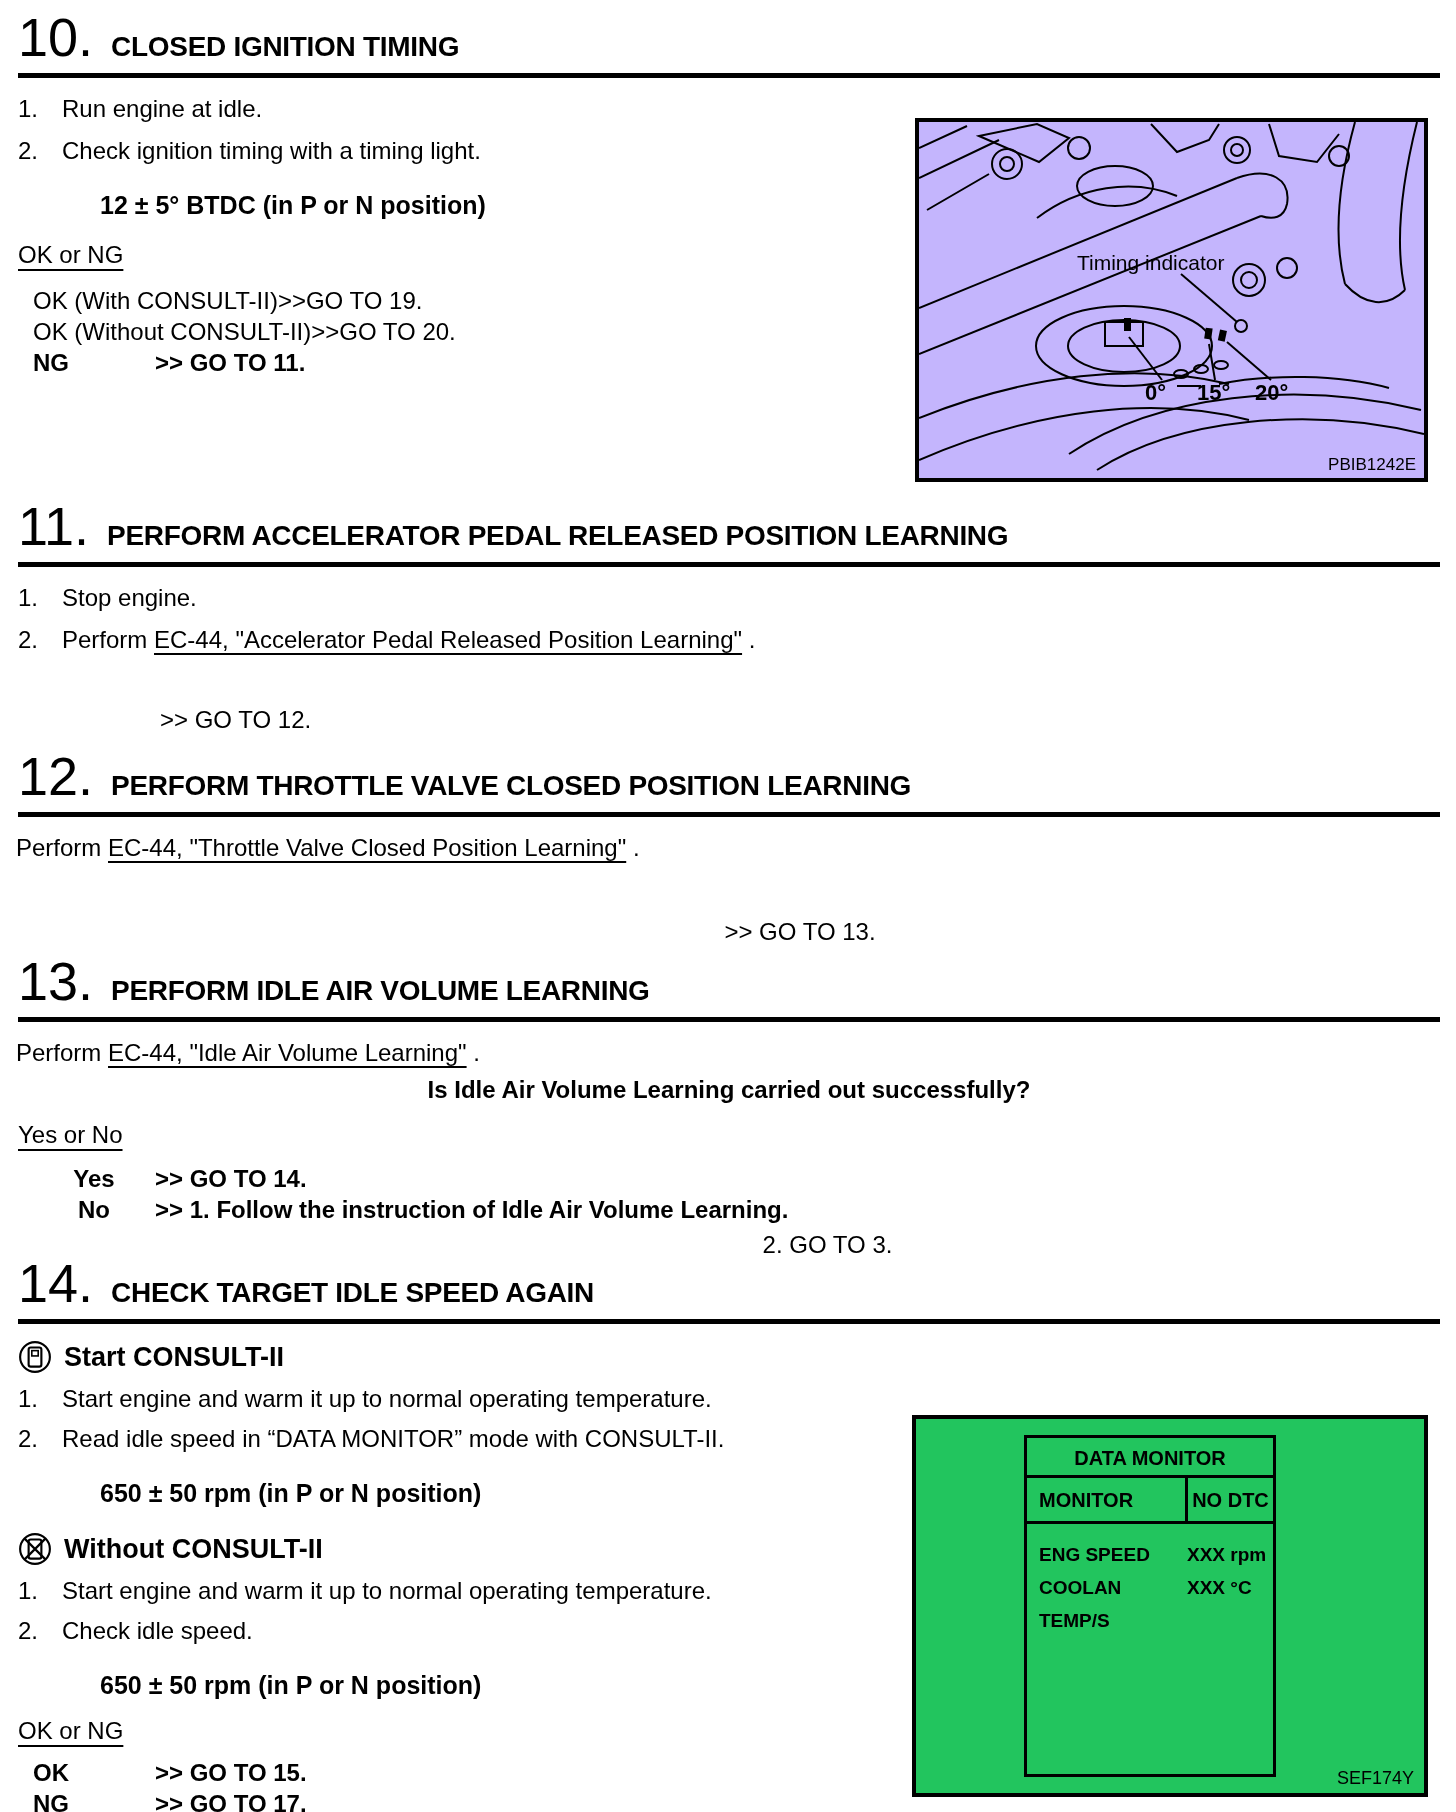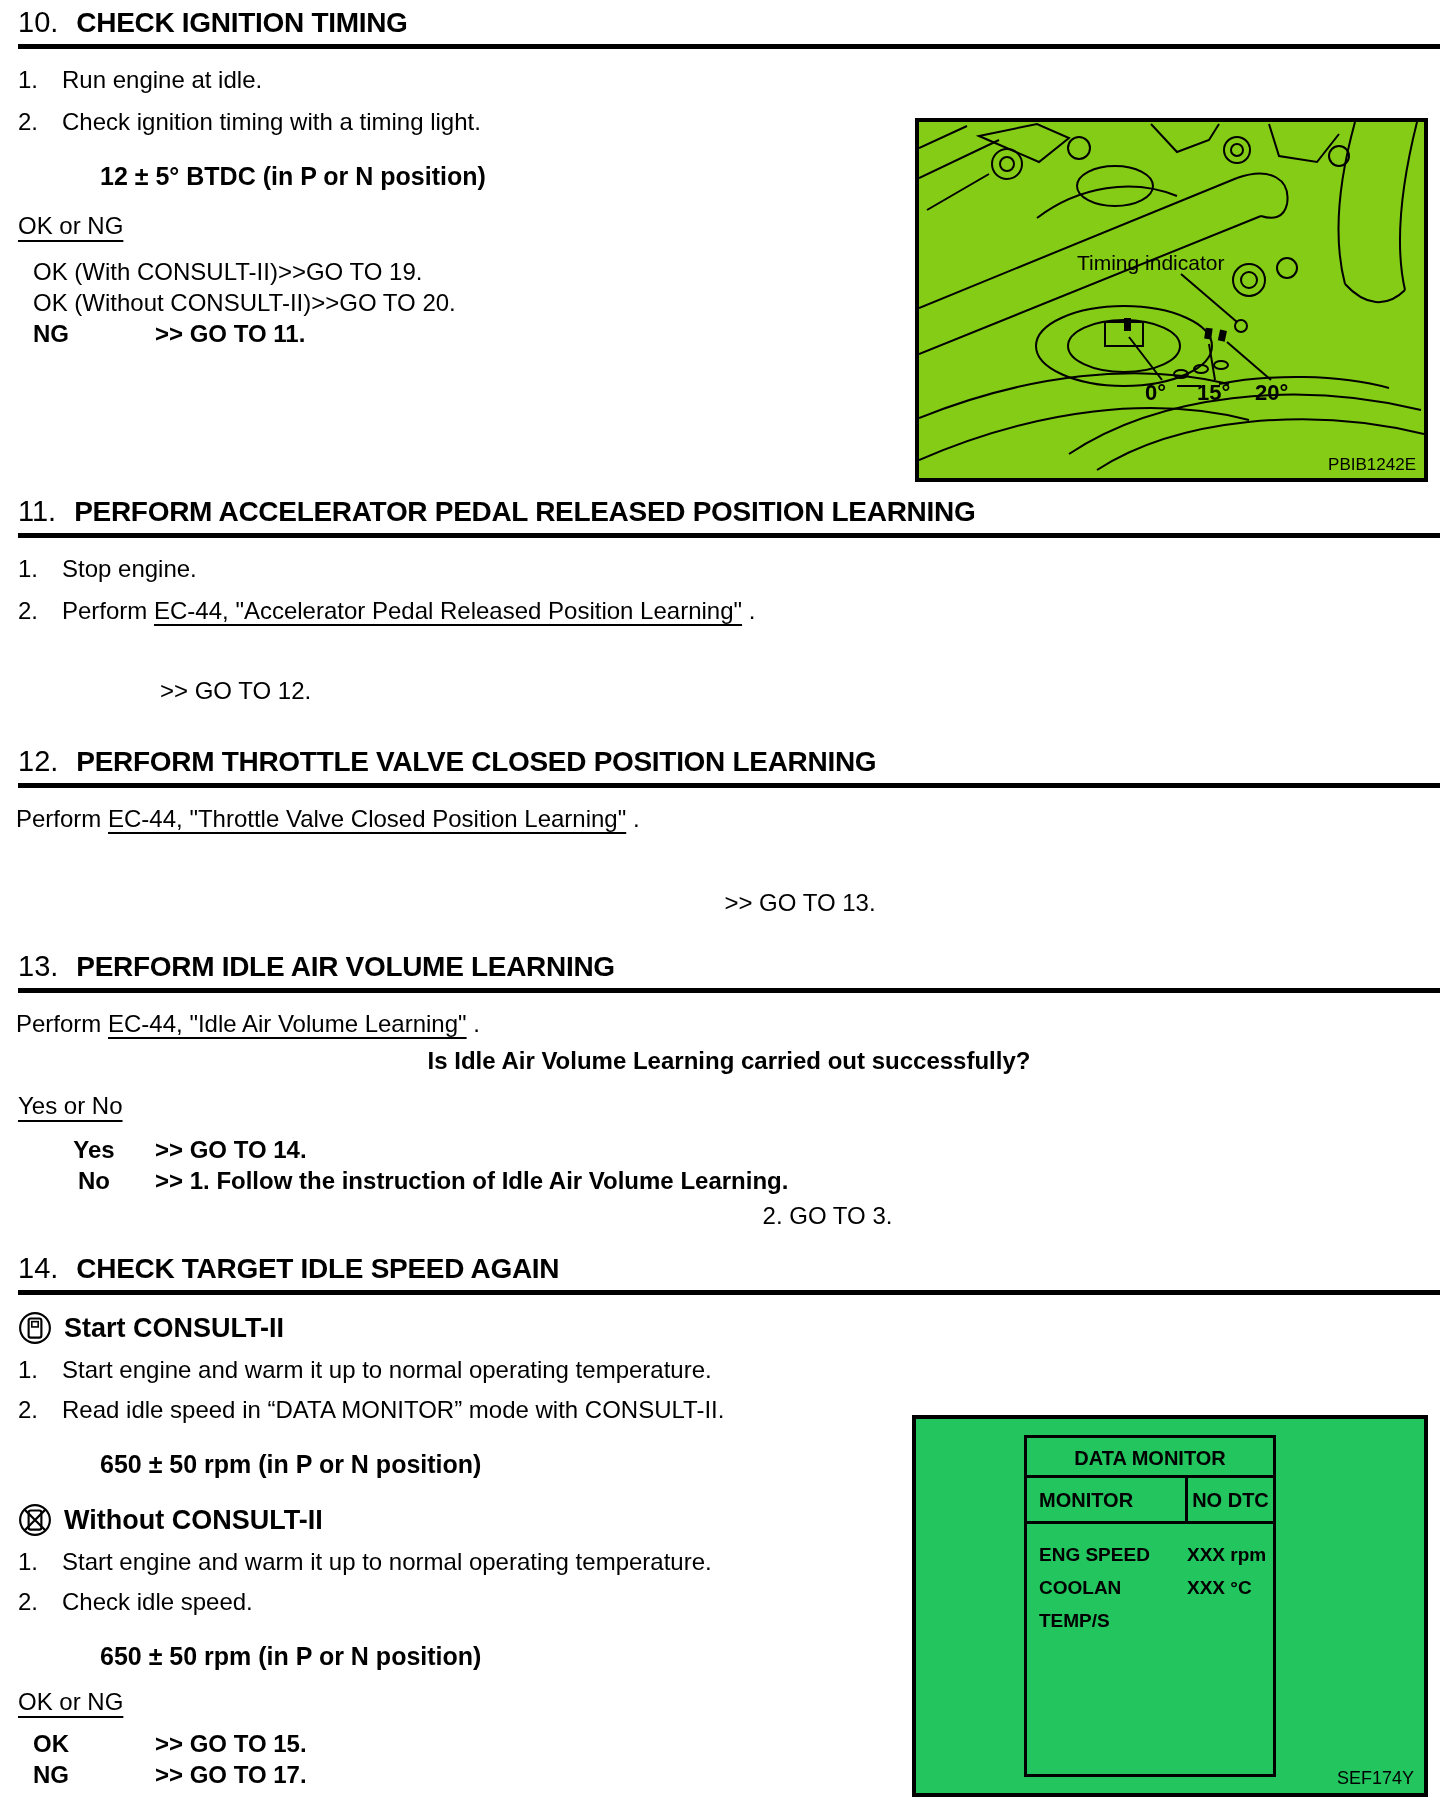--- a/index.html
+++ b/index.html
@@ -3,21 +3,21 @@
 <meta charset="utf-8">
 <style>
   * { margin:0; padding:0; box-sizing:border-box; }
   html,body { background:#fff; }
   body {
     width:1456px; height:1812px; position:relative; overflow:hidden;
     color:#000; font-family:"Liberation Sans", sans-serif; font-size:24px;
   }
   .step { position:absolute; left:18px; right:16px; }
   .step-head { display:flex; align-items:baseline; gap:18px; }
-  .step-num { font-size:29px; font-weight:400; }
+  .step-num { font-size:54px; font-weight:400; }
   .step-title { font-size:28px; font-weight:700; letter-spacing:-0.3px; }
   .rule { border-top:5px solid #000; margin-top:5px; }
   .body-col { width:880px; }
   .li { display:flex; margin-top:12px; line-height:30px; }
   .li.first { margin-top:16px; }
   .li .ln { width:44px; flex:none; }
   .spec { font-weight:700; font-size:25px; line-height:30px; margin:24px 0 0 82px; }
   .cond { margin-top:20px; line-height:30px; text-decoration:underline;
           text-underline-offset:6px; text-decoration-thickness:2px; width:max-content; }
   .res-line { margin:2px 0 0 15px; line-height:29px; }
@@ -28,21 +28,21 @@
   .res-sub { margin:6px 0 0 197px; line-height:29px; }
   .action-line { margin:50px 0 0 142px; line-height:30px; }
   .doc-link { text-decoration:underline; text-underline-offset:5px; text-decoration-thickness:2px; color:#000; }
   .question { font-weight:700; margin-top:6px; line-height:32px; }
   .consult-head { display:flex; align-items:center; gap:12px; margin-top:16px;
                   font-weight:700; font-size:27px; height:34px; }
   .consult-head.second { margin-top:24px; }
   .consult-icon { width:34px; height:34px; flex:none; }
   
   .figure1 { position:absolute; left:915px; top:118px; width:513px; height:364px;
-             border:4px solid #000; background:#84cc16; }
+             border:4px solid #000; background:#c4b5fd; }
   .figure1 svg { display:block; width:505px; height:356px; }
   .figure1 text { font-family:"Liberation Sans", sans-serif; fill:#000; stroke:none; }
   .fig1-callout { font-size:21px; }
   .fig1-mark { font-size:22px; font-weight:600; }
   .fig1-code { font-size:17px; }
   
   .figure2 { position:absolute; left:912px; top:1415px; width:516px; height:382px;
              border:4px solid #000; background:#22c55e; }
   .dm-box { position:absolute; left:108px; top:16px; width:252px; height:342px;
             border:3px solid #000; font-weight:700; }
@@ -55,21 +55,21 @@
   .dm-row { display:flex; line-height:33px; }
   .dm-row .dm-label { width:148px; flex:none; }
   .fig-code { position:absolute; right:10px; bottom:4px; font-size:18px; font-weight:400; }
 </style>
 </head>
 <body>
 
 <section class="step" style="top:6px;">
   <div class="step-head">
     <span class="step-num">10.</span>
-    <span class="step-title">CHECK IGNITION TIMING</span>
+    <span class="step-title">CLOSED IGNITION TIMING</span>
   </div>
   <div class="rule"></div>
   <div class="body-col">
     <div class="li first">
       <span class="ln">1.</span>
       <span>Run engine at idle.</span>
     </div>
     <div class="li">
       <span class="ln">2.</span>
       <span>Check ignition timing with a timing light.</span>

